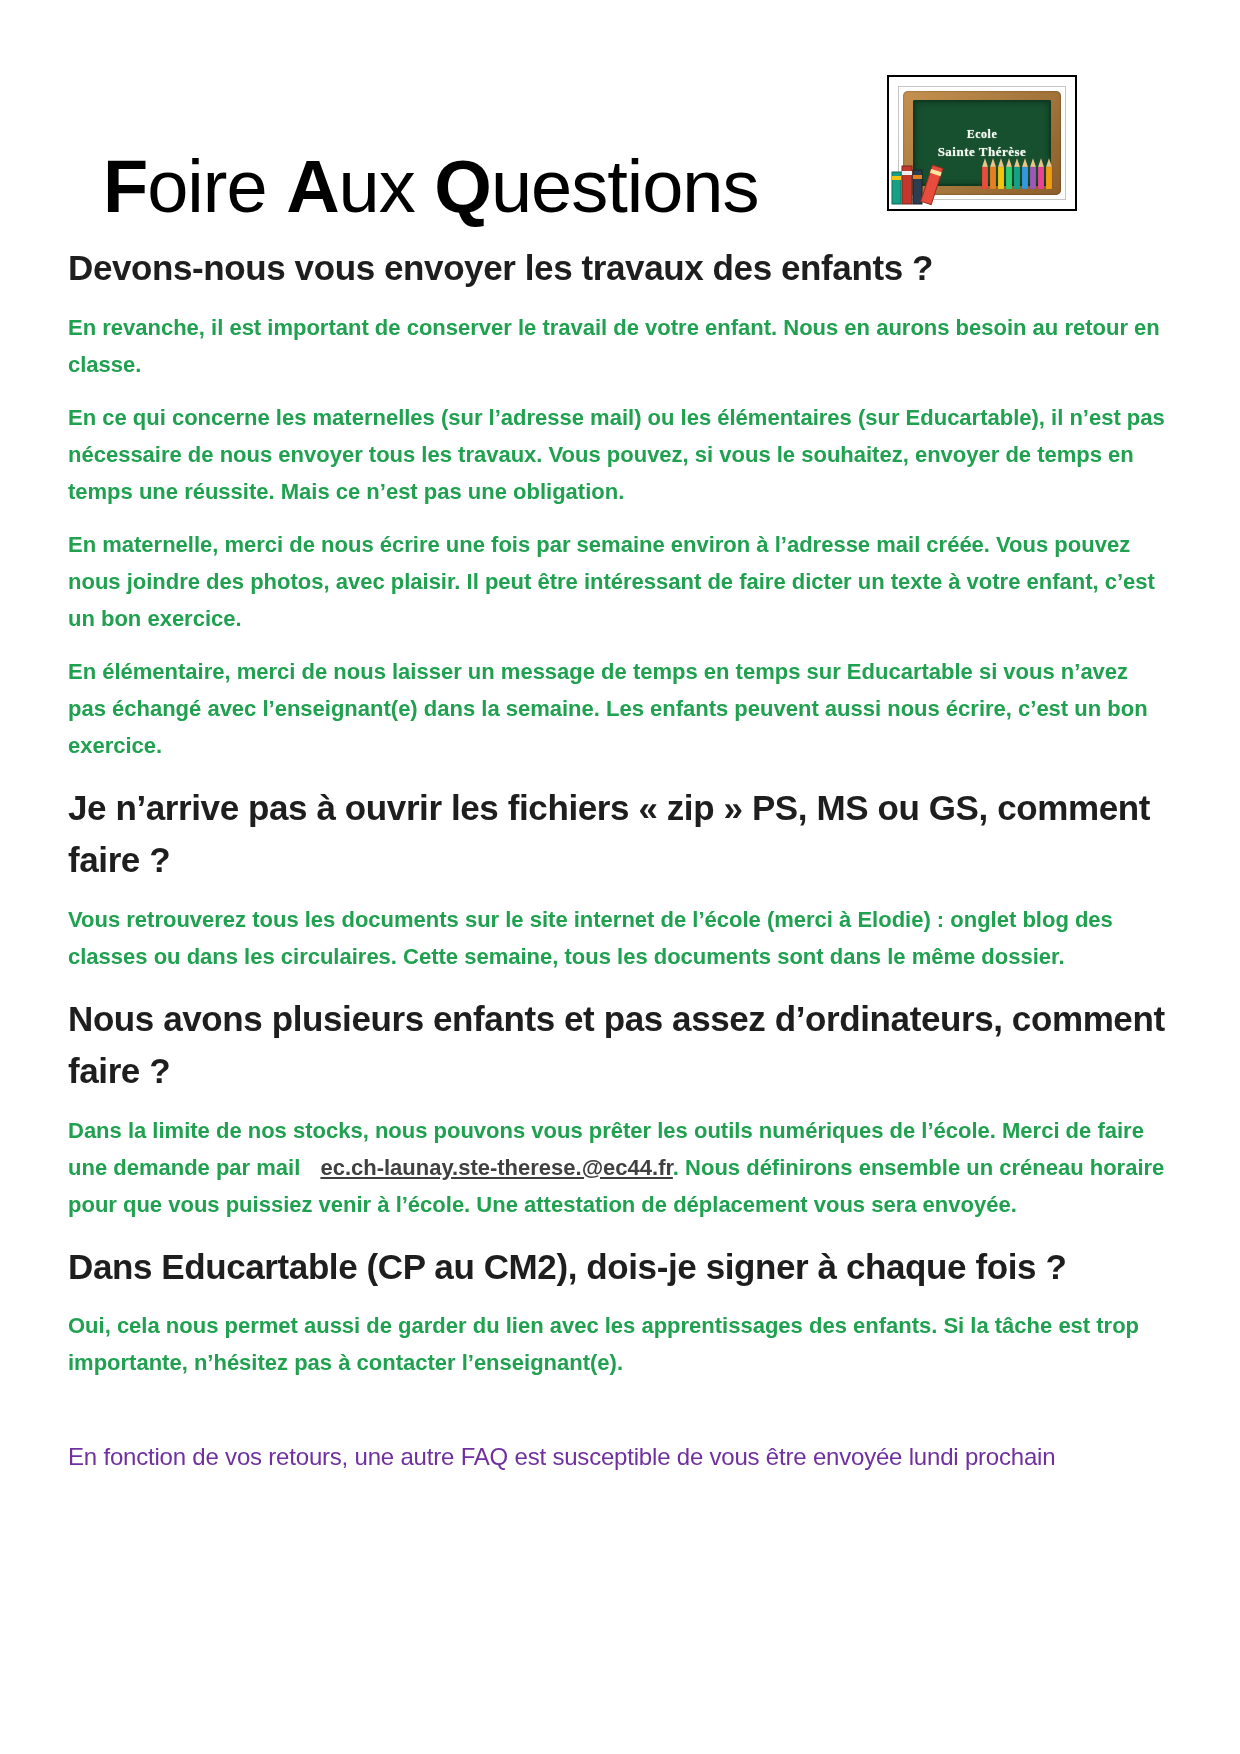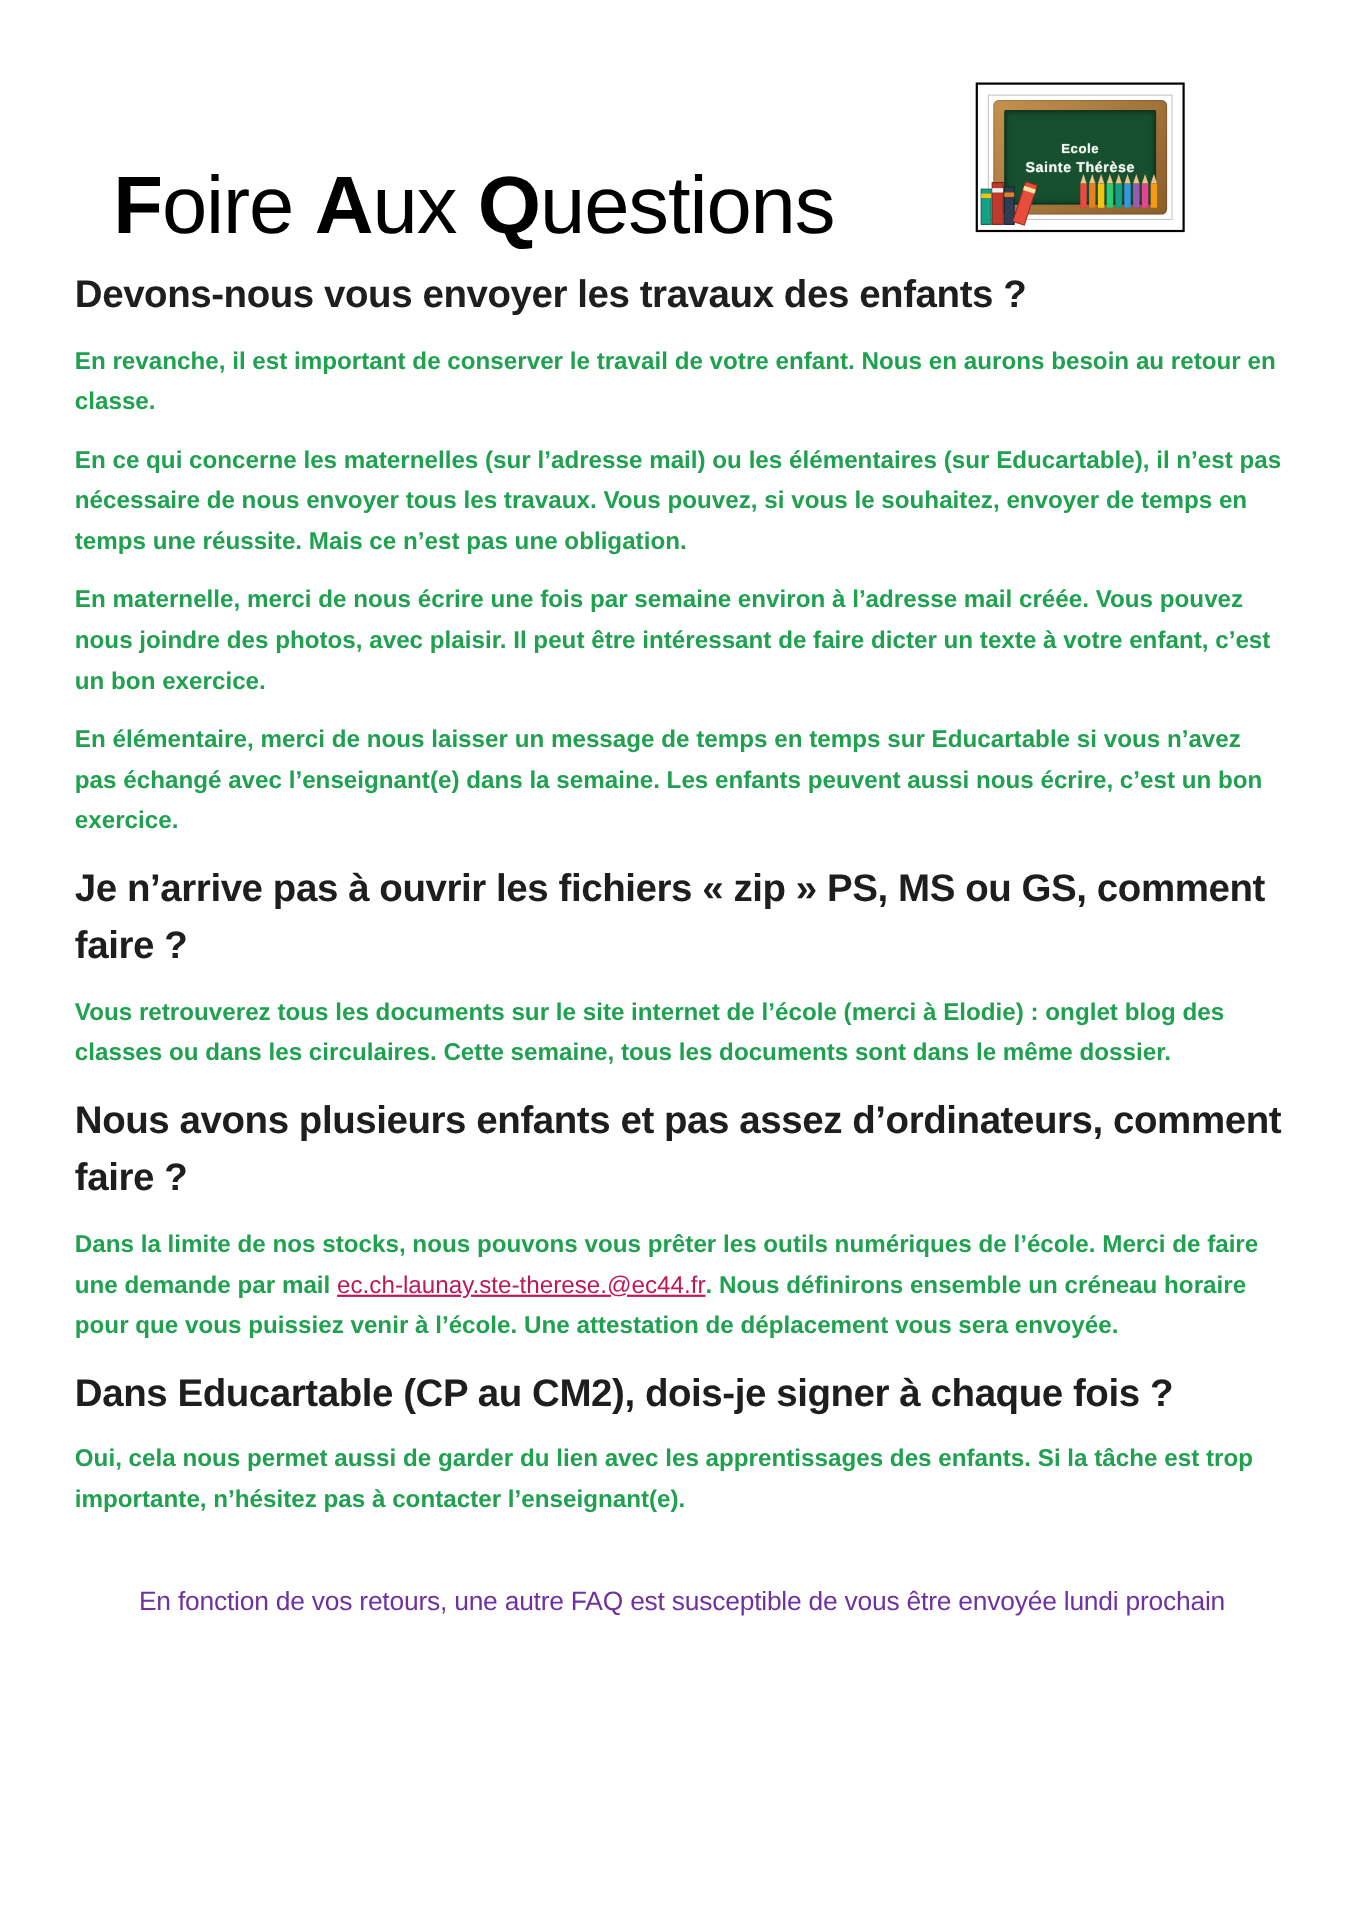--- a/index.html
+++ b/index.html
@@ -48,21 +48,21 @@
     padding:9px 10px;
     box-shadow:inset 0 0 2px rgba(0,0,0,.45);
   }
   .board {
     width:100%; height:100%;
     background:#17502f;
     border-radius:2px;
     box-shadow:inset 0 0 0 2px #0d3a20, inset 0 0 8px rgba(0,0,0,.5);
     display:flex; flex-direction:column; align-items:center; justify-content:center;
     color:#f3f7f0;
-    font-family:Liberation Sans, sans-serif;
+    font-family:Liberation Serif, serif;
     text-shadow:0 0 1px rgba(255,255,255,.8);
   }
   .board .l1 { font-size:12px; font-weight:700; letter-spacing:.5px; }
   .board .l2 { font-size:13px; font-weight:700; letter-spacing:.5px; margin-top:2px; }
   .books-icon  { position:absolute; left:-13px; bottom:-11px; }
   .pencils-icon{ position:absolute; right:6px; bottom:6px; }
 
   
   .question {
     font-size:35px;
@@ -73,29 +73,29 @@
     margin:18px 0 14px 0;
   }
   .answer {
     font-size:22px;
     font-weight:700;
     color:#1fa150;
     line-height:37px;
     margin:0 0 16px 0;
   }
   .answer a.email-link {
-    color:#be185d;
-    font-weight:400;
+    color:#404040;
+    font-weight:700;
     text-decoration:underline;
+    margin-left:14px;
   }
 
   
   .footer-note {
     margin-top:62px;
-    text-align:center;
     font-size:24px;
     font-weight:400;
     color:#7030a0;
     letter-spacing:-0.2px;
   }
 </style>
 </head>
 <body>
 
 <div class="page">

